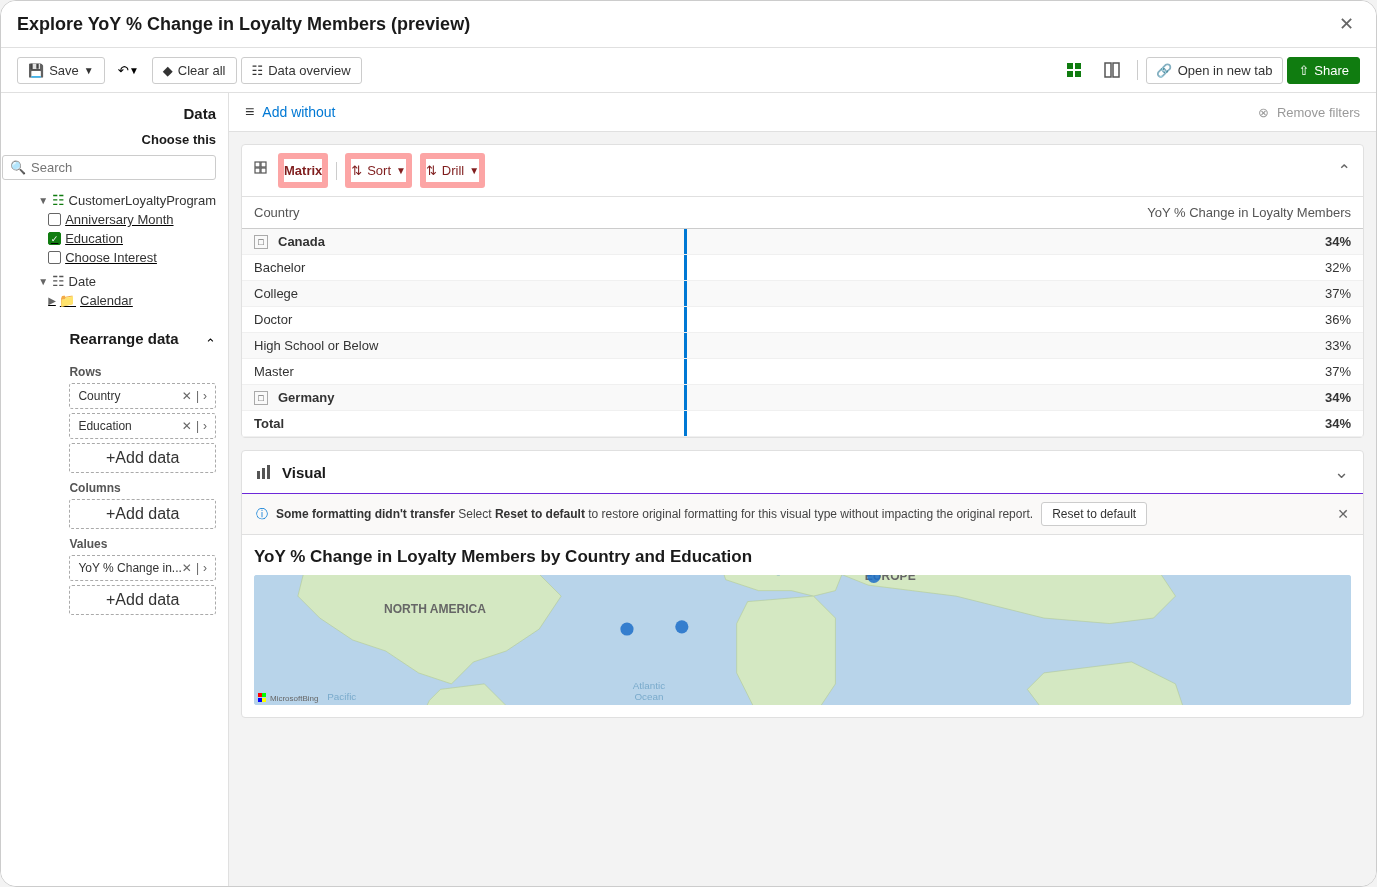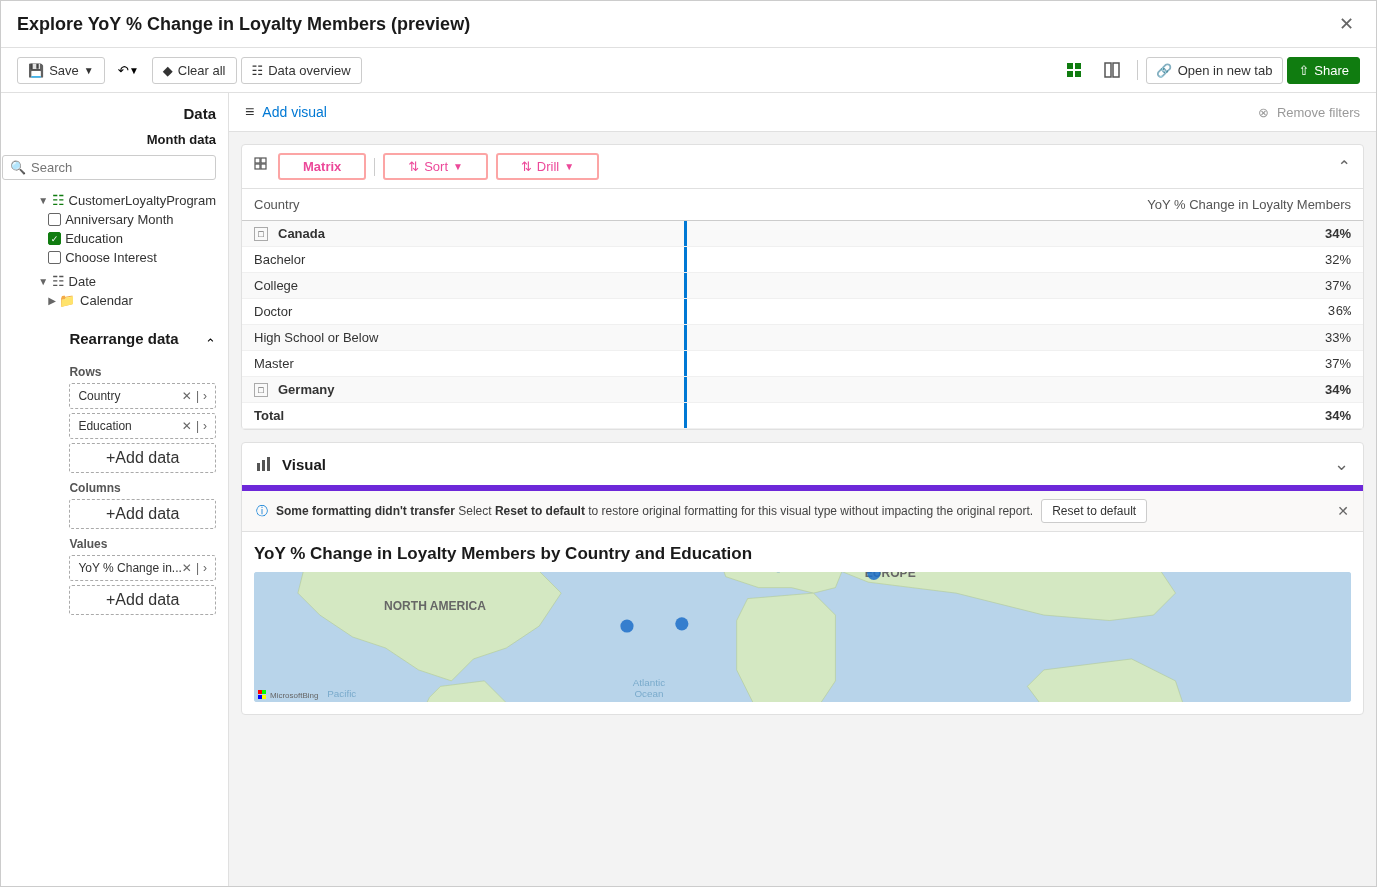--- a/index.html
+++ b/index.html
@@ -1,65 +1,65 @@
 <!DOCTYPE html>
 <html><head>
   <meta charset="utf-8">
   <style>
     * { box-sizing: border-box; margin: 0; padding: 0; }
     body { font-family: 'Segoe UI', Arial, sans-serif; font-size: 13px; background: #f3f3f3; }
-    .window { background: #fff; width: 1377px; min-height: 887px; border: 1px solid #ccc; border-radius: 0; overflow: hidden; display: flex; flex-direction: column; }
+    .window { background: #fff; width: 1377px; min-height: 887px; border: 1px solid #ccc; border-radius: 16px; overflow: hidden; display: flex; flex-direction: column; }
     .title-bar { display: flex; align-items: center; justify-content: space-between; padding: 10px 16px; border-bottom: 1px solid #e0e0e0; background: #fff; }
     .title-bar-left { font-size: 18px; font-weight: 600; color: #1a1a1a; }
     .close-btn { background: none; border: none; cursor: pointer; font-size: 18px; color: #666; padding: 2px 6px; border-radius: 3px; }
     .toolbar { display: flex; align-items: center; padding: 8px 16px; border-bottom: 1px solid #e0e0e0; background: #fff; gap: 4px; }
     .toolbar-btn { display: flex; align-items: center; gap: 5px; padding: 5px 10px; border: 1px solid #ccc; border-radius: 3px; background: #fff; cursor: pointer; font-size: 13px; color: #333; }
     .toolbar-btn.primary { background: #107c10; color: #fff; border-color: #107c10; }
     .toolbar-btn-open { display: flex; align-items: center; gap: 5px; padding: 5px 10px; border: 1px solid #ccc; border-radius: 3px; background: #fff; cursor: pointer; font-size: 13px; color: #333; }
     .toolbar-separator { width: 1px; height: 20px; background: #ccc; margin: 0 4px; }
     .toolbar-icon-btn { display: flex; align-items: center; justify-content: center; padding: 5px 8px; border: 1px solid transparent; border-radius: 3px; background: none; cursor: pointer; }
     .main-content { display: flex; flex: 1; overflow: hidden; }
     .sidebar { width: 228px; border-right: 1px solid #e0e0e0; background: #fff; overflow-y: auto; display: flex; flex-direction: column; padding: 12px; align-items: flex-end; }
     .sidebar-section-title { font-size: 15px; font-weight: 600; color: #1a1a1a; margin-bottom: 10px; }
     .sidebar-sub-title { font-size: 13px; font-weight: 600; color: #1a1a1a; margin-bottom: 8px; }
     .search-box { display: flex; align-items: center; border: 1px solid #ccc; border-radius: 3px; padding: 4px 8px; margin-bottom: 10px; background: #fff; }
     .search-box input { border: none; outline: none; font-size: 13px; flex: 1; }
     .tree-item { display: flex; align-items: center; gap: 4px; padding: 2px 0; cursor: pointer; }
-    .tree-item-group { margin-left: 10px; }
+    .tree-item-group { margin-left: 10px; text-decoration: underline; }
     .checkbox { width: 13px; height: 13px; border: 1px solid #666; border-radius: 2px; display: inline-flex; align-items: center; justify-content: center; background: #fff; flex-shrink: 0; }
     .checkbox.checked { background: #107c10; border-color: #107c10; color: #fff; font-size: 9px; }
     .tree-label { font-size: 13px; color: #333; }
     .chevron { font-size: 10px; color: #666; cursor: pointer; }
     .rearrange-section { margin-top: 20px; }
     .rearrange-title { font-size: 15px; font-weight: 600; color: #1a1a1a; margin-bottom: 10px; }
     .data-section-label { font-size: 12px; font-weight: 600; color: #555; margin: 8px 0 4px; }
     .data-pill { display: flex; align-items: center; border: 1px dashed #aaa; border-radius: 3px; padding: 5px 8px; margin-bottom: 4px; font-size: 12px; color: #333; justify-content: space-between; }
     .data-pill-actions { display: flex; align-items: center; gap: 4px; color: #666; }
     .add-data-btn { display: flex; align-items: center; justify-content: center; border: 1px dashed #aaa; border-radius: 3px; padding: 5px 8px; margin-bottom: 4px; font-size: 16px; color: #333; cursor: pointer; background: #fff; width: 100%; }
     .right-panel { flex: 1; display: flex; flex-direction: column; background: #f3f3f3; overflow-y: auto; }
     .filter-bar { display: flex; align-items: center; justify-content: space-between; padding: 10px 16px; background: #fff; border-bottom: 1px solid #e0e0e0; }
     .filter-bar-left { display: flex; align-items: center; gap: 8px; color: #333; font-size: 14px; }
     .filter-bar-right { display: flex; align-items: center; gap: 8px; color: #999; font-size: 13px; }
     .matrix-section { background: #fff; margin: 12px; border-radius: 4px; padding: 0; border: 1px solid #e0e0e0; }
     .matrix-toolbar { display: flex; align-items: center; padding: 8px 12px; border-bottom: 1px solid #e0e0e0; gap: 8px; }
-    .matrix-btn { display: flex; align-items: center; gap: 5px; padding: 4px 23px; border: 2px solid #fca5a5; border-radius: 3px; background: #fff; cursor: pointer; font-size: 13px; color: #ec4899; }
+    .matrix-btn { display: flex; align-items: center; gap: 5px; padding: 4px 0; border: 6px solid #fca5a5; border-radius: 3px; background: #fff; cursor: pointer; font-size: 13px; color: #7f1d1d; }
     .matrix-btn.active { font-weight: 600; }
     .chevron-up-btn { margin-left: auto; background: none; border: none; cursor: pointer; color: #666; font-size: 16px; }
     .matrix-table { width: 100%; border-collapse: collapse; }
     .matrix-table th { text-align: left; padding: 8px 12px; font-size: 13px; font-weight: 500; color: #555; border-bottom: 1px solid #ccc; }
     .matrix-table th:last-child { text-align: right; }
     .matrix-table td { padding: 5px 12px; font-size: 13px; color: #333; border-bottom: 1px solid #f0f0f0; }
     .matrix-table td:last-child { text-align: right; }
     .matrix-table tr.country-row td { font-weight: 700; background: #f9f9f9; }
     .matrix-table tr.total-row td { font-weight: 700; border-top: 1px solid #ccc; }
     .row-expander { width: 14px; height: 14px; border: 1px solid #aaa; display: inline-flex; align-items: center; justify-content: center; font-size: 9px; margin-right: 4px; cursor: pointer; }
     .country-cell { display: flex; align-items: center; gap: 6px; }
     .subrow-indent { padding-left: 28px; }
     .visual-section { background: #fff; margin: 0 12px 12px; border-radius: 4px; border: 1px solid #e0e0e0; }
-    .visual-header { display: flex; align-items: center; justify-content: space-between; padding: 10px 14px; border-bottom: 6px solid #6d28d9; }
+    .visual-header { display: flex; align-items: center; justify-content: space-between; padding: 10px 14px; border-bottom: 1px solid #6d28d9; }
     .visual-header-left { display: flex; align-items: center; gap: 8px; font-size: 15px; font-weight: 600; color: #1a1a1a; }
     .formatting-notice { display: flex; align-items: center; gap: 8px; padding: 8px 14px; background: #faf9f8; border-bottom: 1px solid #e0e0e0; font-size: 12px; color: #444; }
     .formatting-notice strong { font-weight: 700; color: #333; }
     .reset-btn { padding: 4px 10px; border: 1px solid #ccc; border-radius: 3px; background: #fff; cursor: pointer; font-size: 12px; color: #333; }
     .notice-close { background: none; border: none; cursor: pointer; color: #666; font-size: 14px; margin-left: auto; }
     .map-section { padding: 12px; }
     .map-title { font-size: 17px; font-weight: 600; color: #1a1a1a; margin-bottom: 8px; }
     .map-container { position: relative; height: 130px; background: #b8d4ea; border-radius: 3px; overflow: hidden; }
     .bing-logo { position: absolute; bottom: 2px; left: 4px; font-size: 8px; color: #666; display: flex; align-items: center; gap: 2px; }
     .bing-logo-squares { display: flex; flex-wrap: wrap; width: 10px; height: 10px; }
@@ -119,21 +119,21 @@
       <span>⇧</span>
       <span>Share</span>
     </button>
   </div>
 
   <div class="main-content">
 
     <div class="sidebar">
       <div class="sidebar-section-title">Data</div>
 
-      <div class="sidebar-sub-title">Month data</div>
+      <div class="sidebar-sub-title">Choose this</div>
 
       <div class="search-box">
         <span style="color:#888;margin-right:4px;">🔍</span>
         <input type="text" placeholder="Search" style="">
       </div>
 
       <div>
 
         <div class="tree-item">
           <span class="chevron">▼</span>
@@ -208,21 +208,21 @@
         </div>
         <button class="add-data-btn">+Add data</button>
       </div>
     </div>
 
     <div class="right-panel">
 
       <div class="filter-bar">
         <div class="filter-bar-left">
           <span style="font-size:16px;">≡</span>
-          <span style="cursor:pointer; color:#0078d4;">Add visual</span>
+          <span style="cursor:pointer; color:#0078d4;">Add without</span>
         </div>
         <div class="filter-bar-right">
           <span>⊗</span>
           <span>Remove filters</span>
         </div>
       </div>
 
       <div class="matrix-section">
         <div class="matrix-toolbar">
           <span style="color:#555;">
@@ -278,21 +278,21 @@
             </tr>
             <tr style="background:#f9f9f9;">
               <td class="subrow-indent">College</td>
               <td style="position:relative;">
                 <span style="position:absolute;left:0;top:0;bottom:0;width:3px;background:#0078d4;display:block;"></span>
                 37%
               </td>
             </tr>
             <tr>
               <td class="subrow-indent">Doctor</td>
-              <td style="position:relative;font-family:Liberation Mono, monospace;">
+              <td style="position:relative;">
                 <span style="position:absolute;left:0;top:0;bottom:0;width:3px;background:#0078d4;display:block;"></span>
                 36%
               </td>
             </tr>
             <tr style="background:#f9f9f9;">
               <td class="subrow-indent">High School or Below</td>
               <td style="position:relative;">
                 <span style="position:absolute;left:0;top:0;bottom:0;width:3px;background:#0078d4;display:block;"></span>
                 33%
               </td>

